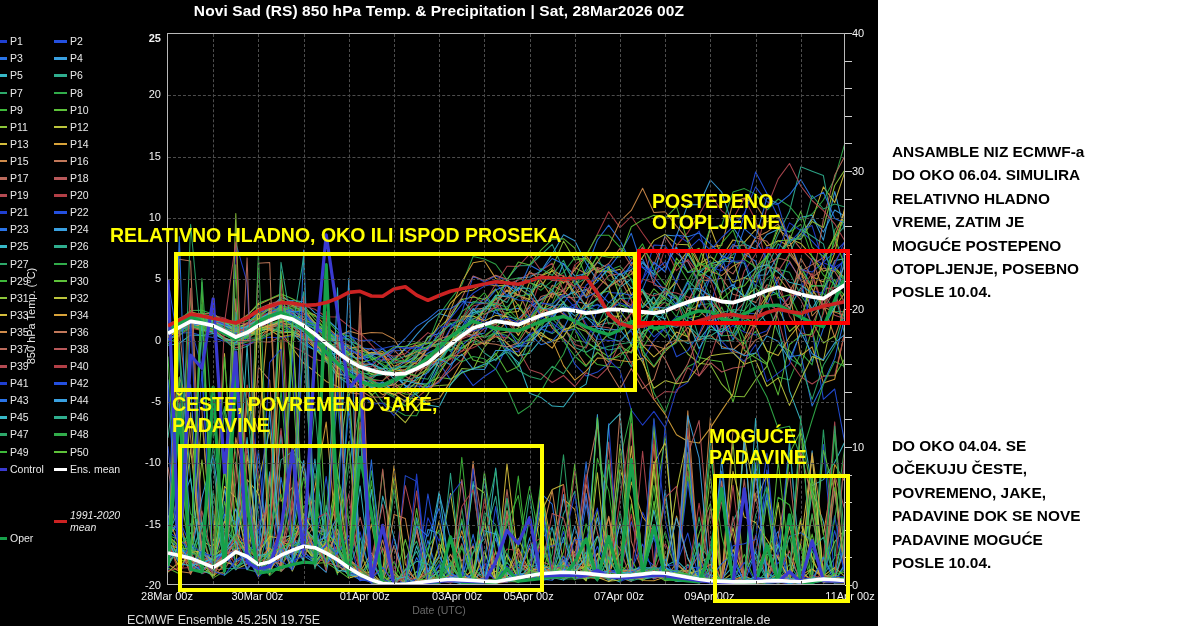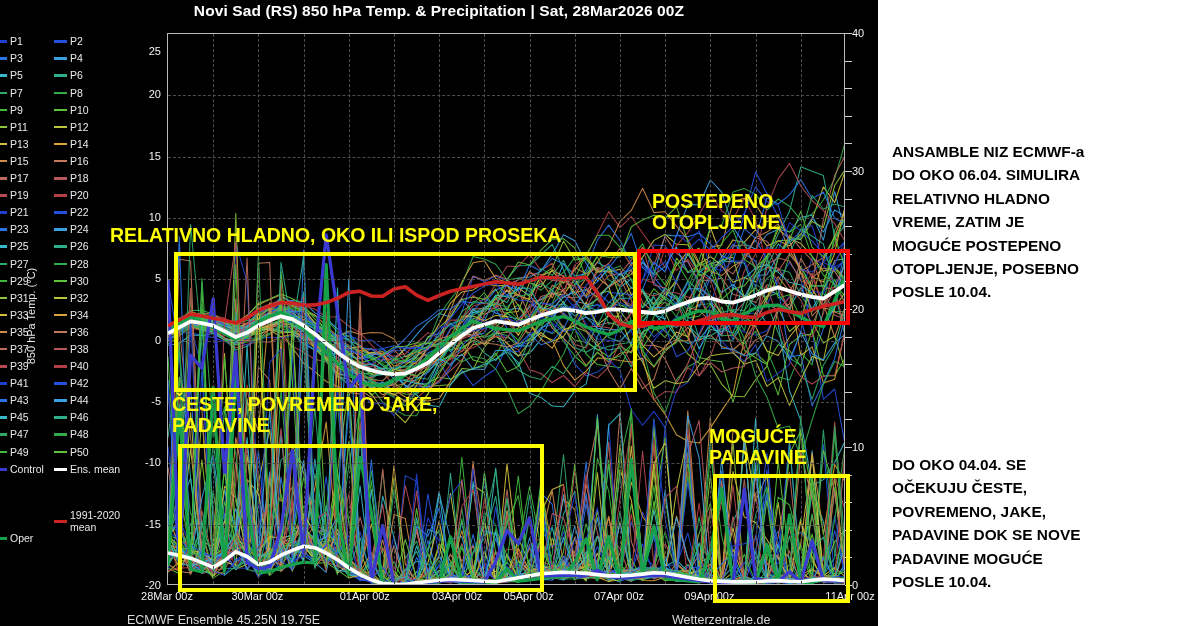--- a/index.html
+++ b/index.html
@@ -43,21 +43,21 @@
   }
   .leg-swatch {
     display: inline-block; width: 13px; height: 2.5px;
     margin-right: 3px; flex: 0 0 auto;
   }
   .leg-label { font-size: 10.5px; line-height: 1; }
 
   .leg-extra { position: absolute; left: -6px; width: 130px; }
   .leg-extra .leg-row { height: 17.1px; }
   .leg-wide { position: absolute; }
-  .leg-wrap2 { line-height: 1.08; white-space: normal; width: 74px; }
+  .leg-wrap2 { line-height: 1.08; white-space: normal; width: 74px; font-style: italic; }
 
   
   #plot {
     position: absolute; left: 167px; top: 33px;
     width: 678px; height: 552px;
     border: 1px solid #b9b9b9;
     background: #000000;
     overflow: hidden;
   }
   .gridline-v {
@@ -112,21 +112,21 @@
   #side-panel {
     position: absolute; left: 878px; top: 0;
     width: 322px; height: 626px; background: #ffffff;
   }
   .side-para {
     position: absolute; left: 14px; width: 300px;
     color: #000000; font-weight: bold; font-size: 15.4px;
     line-height: 1.52; white-space: pre-line;
   }
   #side-para-1 { top: 140px; }
-  #side-para-2 { top: 453px; }
+  #side-para-2 { top: 434px; }
 
   svg { display: block; }
 </style>
 </head>
 <body>
 
 <div id="chart-panel">
 
   <div id="chart-title">Novi Sad  (RS)  850 hPa Temp. &amp; Precipitation | Sat, 28Mar2026 00Z</div>
 
@@ -352,21 +352,21 @@
         <div class="leg-row leg-wide" style="left: 0px; top: 497px;">
           <span class="leg-swatch" style="background: rgb(22, 160, 74);"></span>
           <span class="leg-label" style="white-space: nowrap;">Oper</span>
         </div>
       </div>
   </div>
 
   <div id="ylabel-left">850 hPa Temp. (°C)</div>
 
   <div id="yticks-left">
-      <div class="ytick-l" style="top: 51px;">25</div>
+      <div class="ytick-l" style="top: 38px; font-weight: bold;">25</div>
       <div class="ytick-l" style="top: 94.3333px;">20</div>
       <div class="ytick-l" style="top: 155.667px;">15</div>
       <div class="ytick-l" style="top: 217px;">10</div>
       <div class="ytick-l" style="top: 278.333px;">5</div>
       <div class="ytick-l" style="top: 339.667px;">0</div>
       <div class="ytick-l" style="top: 401px;">-5</div>
       <div class="ytick-l" style="top: 462.333px;">-10</div>
       <div class="ytick-l" style="top: 523.667px;">-15</div>
       <div class="ytick-l" style="top: 585px; text-align: right;">-20</div>
     </div>
@@ -550,20 +550,21 @@
   <div class="anno-box box-yellow" style="left:713px; top:474px; width:137px; height:129px;"></div>
 
   <div class="anno-text" style="left:652px; top:191px; font-size:19.5px;">POSTEPENO
 OTOPLJENJE</div>
   <div class="anno-text" style="left:110px; top:225px; font-size:19.5px;">RELATIVNO HLADNO, OKO ILI ISPOD PROSEKA</div>
   <div class="anno-text" style="left:172px; top:394px; font-size:19.5px;">ČESTE, POVREMENO JAKE,
 PADAVINE</div>
   <div class="anno-text" style="left:709px; top:426px; font-size:19.5px;">MOGUĆE
 PADAVINE</div>
 
+  <div id="xlabel">Date (UTC)</div>
   <div id="footer-left">ECMWF Ensemble  45.25N  19.75E</div>
   <div id="footer-right">Wetterzentrale.de</div>
 </div>
 
 <div id="side-panel">
   <div class="side-para" id="side-para-1">ANSAMBLE NIZ ECMWF-a
 DO OKO 06.04. SIMULIRA
 RELATIVNO HLADNO
 VREME, ZATIM JE
 MOGUĆE POSTEPENO

